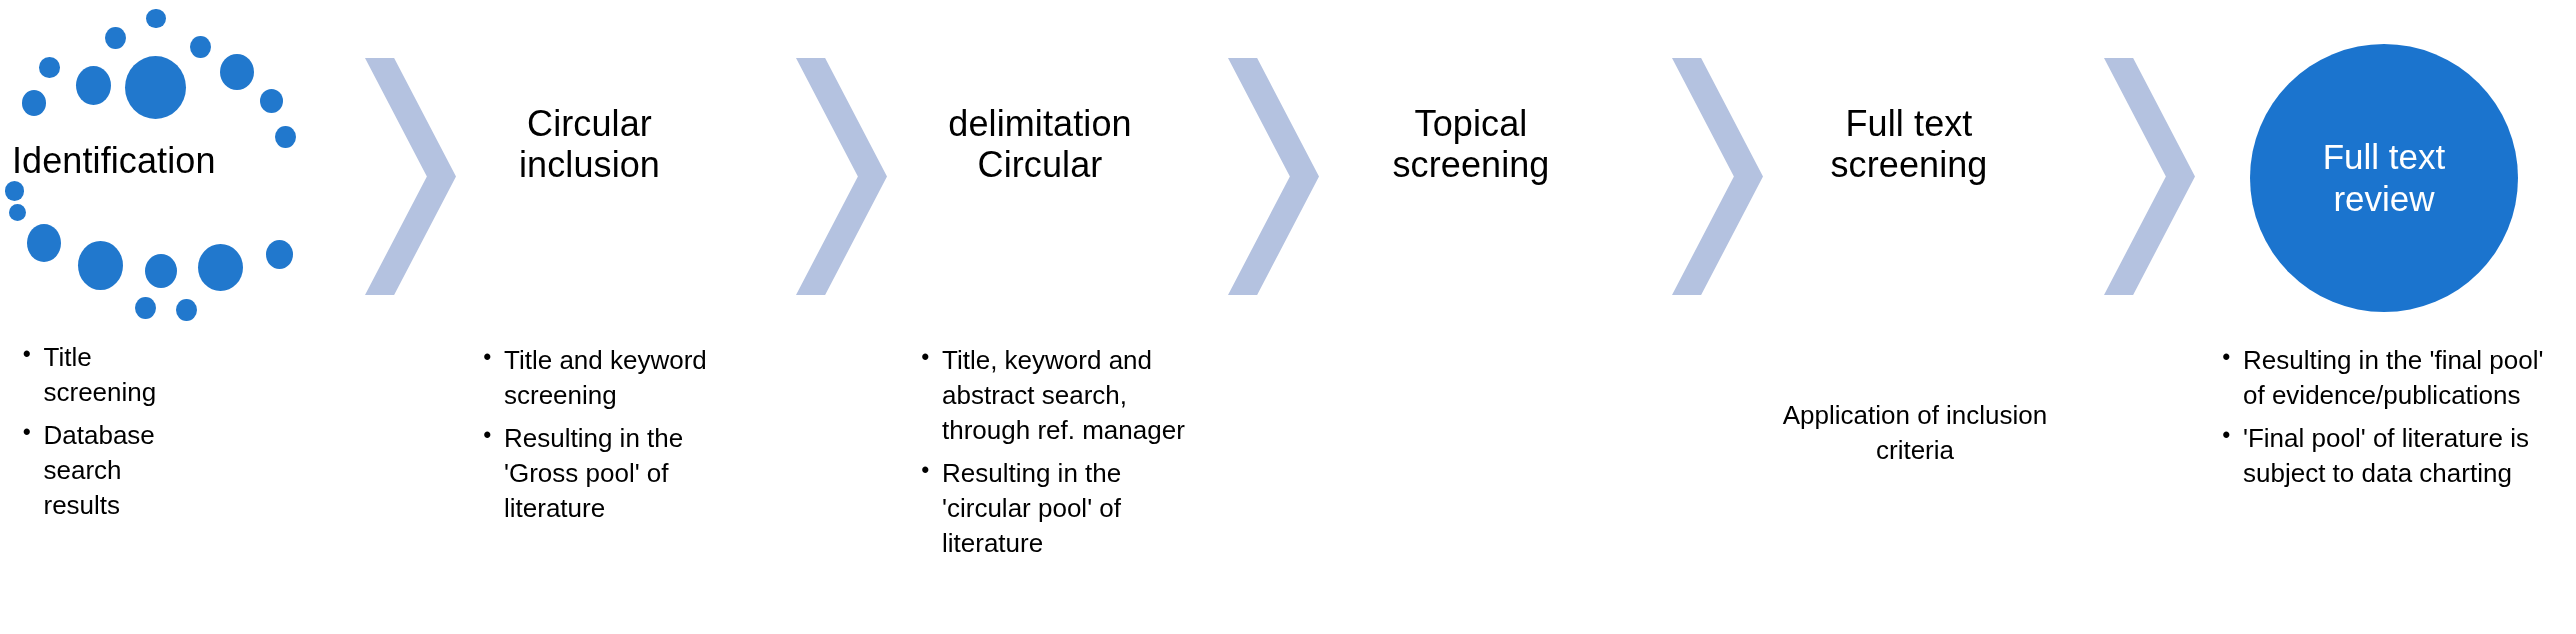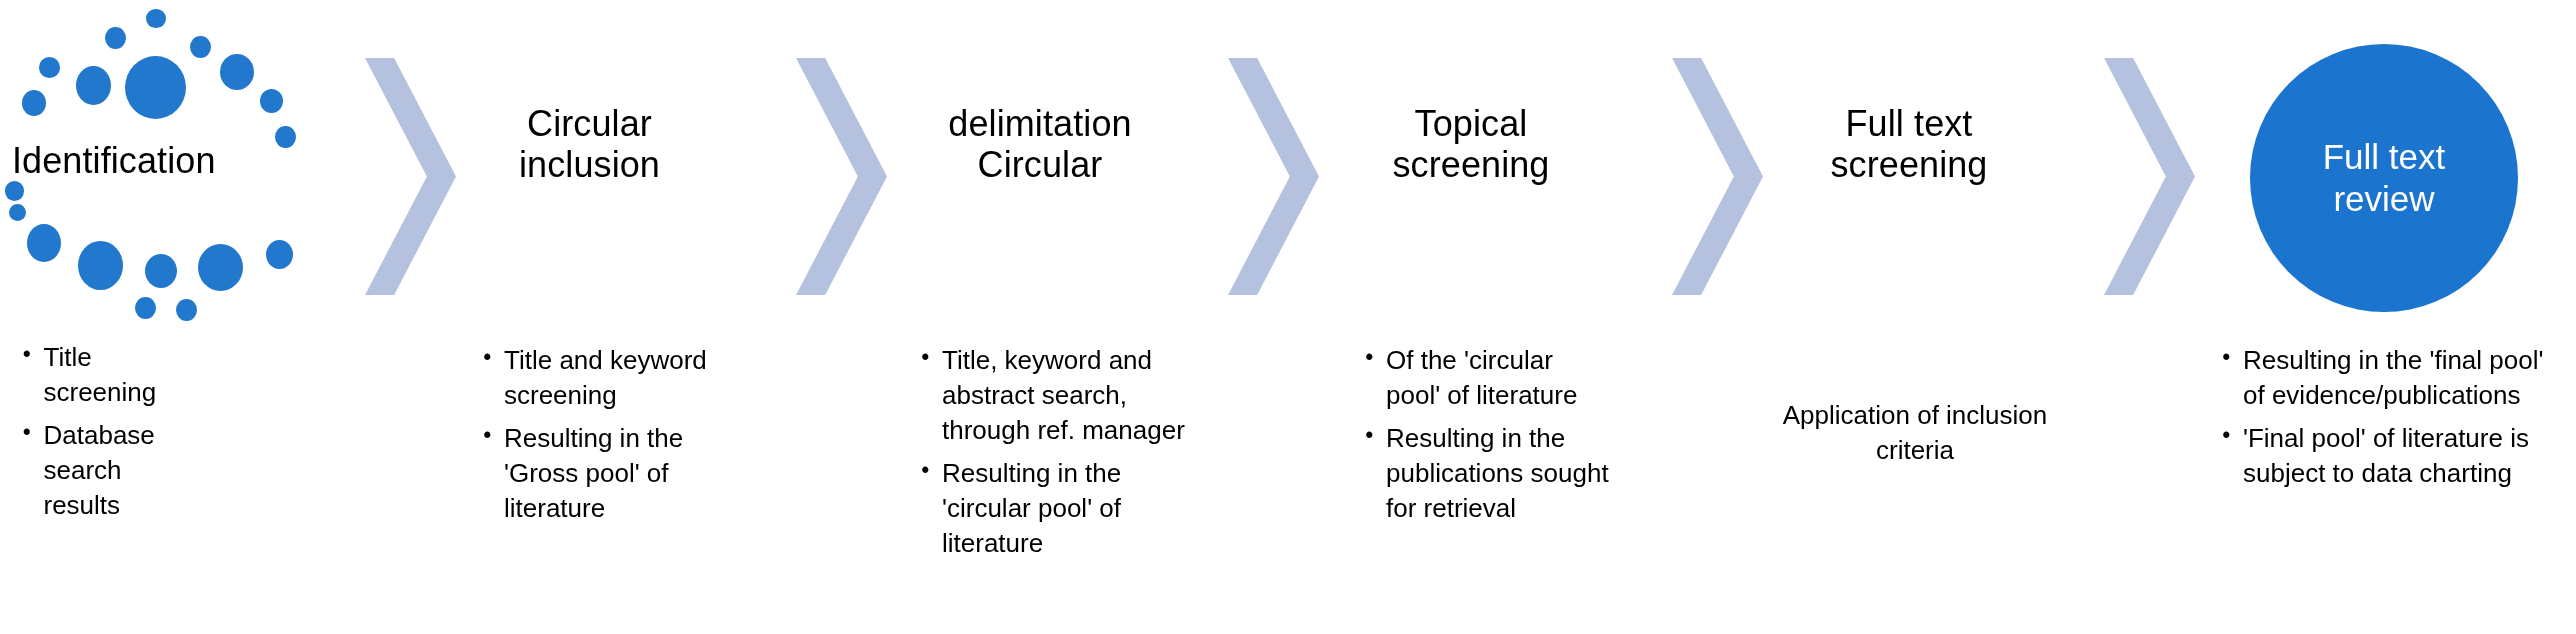--- a/index.html
+++ b/index.html
@@ -151,26 +151,20 @@
     <svg viewBox="0 0 150 390" preserveAspectRatio="none" aria-hidden="true">
       <polygon points="0,0 48,0 150,195 48,390 0,390 102,195" fill="#b4c2e0"></polygon>
     </svg>
   </div>
 
   <div class="stage-title" style="left:1331px;top:103px;width:280px;">
     <div>Topical</div>
     <div>screening</div>
   </div>
 
-  <div class="bullets" style="left:1351px;top:336px;width:268px;">
-    <ul>
-      <li>Of the 'circular pool' of literature</li>
-      <li>Resulting in the publications sought for retrieval</li>
-    </ul>
-  </div>
 
   <div class="chev" style="left:1672px;">
     <svg viewBox="0 0 150 390" preserveAspectRatio="none" aria-hidden="true">
       <polygon points="0,0 48,0 150,195 48,390 0,390 102,195" fill="#b4c2e0"></polygon>
     </svg>
   </div>
 
   <div class="stage-title" style="left:1775px;top:103px;width:268px;">
     <div>Full text</div>
     <div>screening</div>

